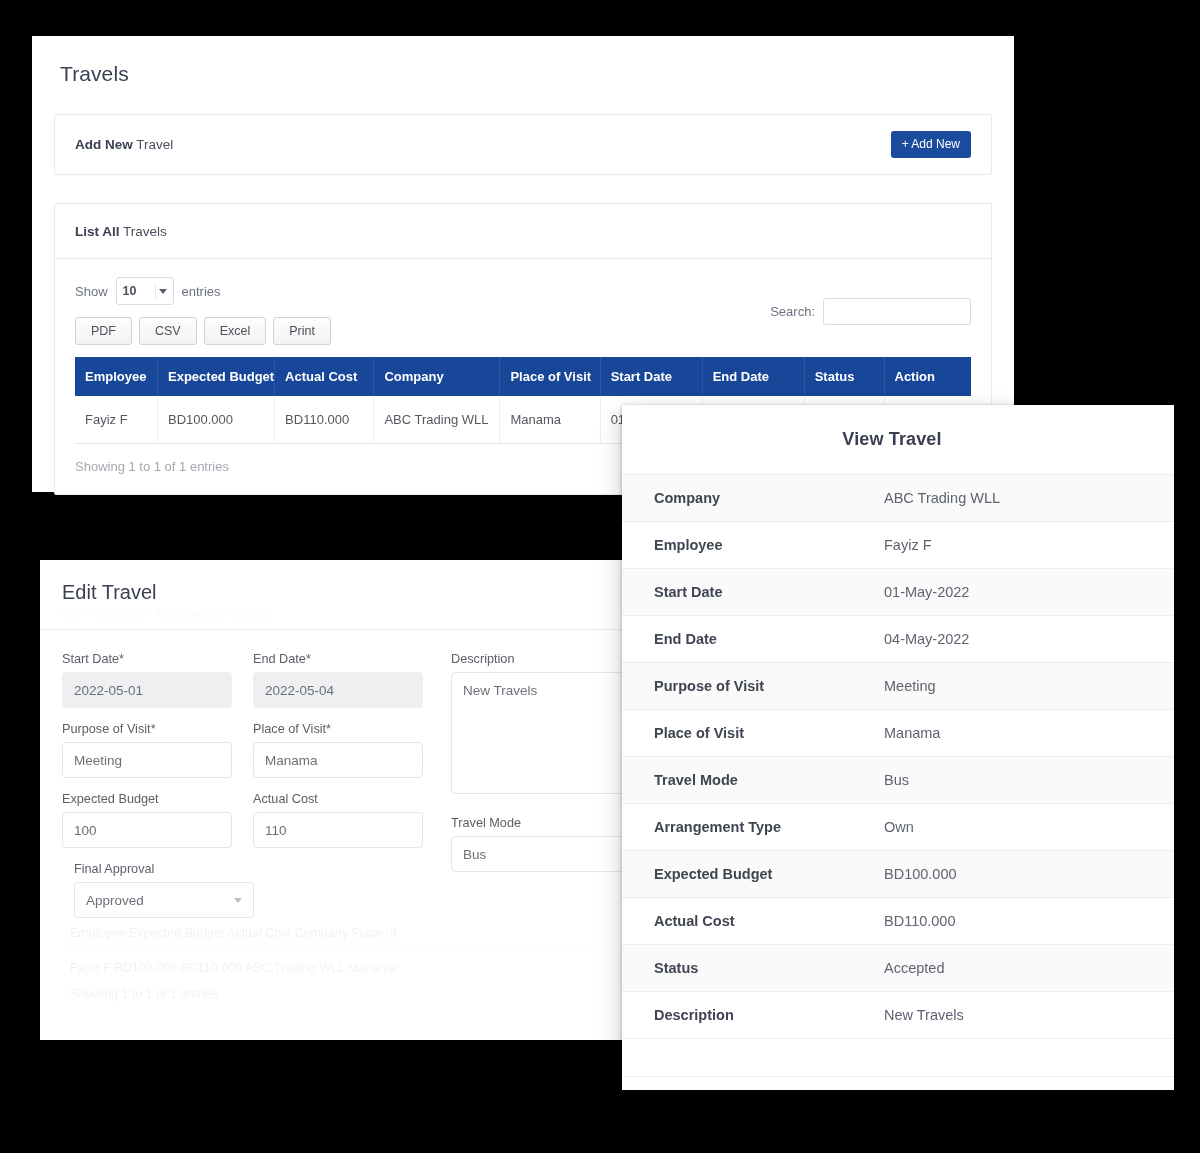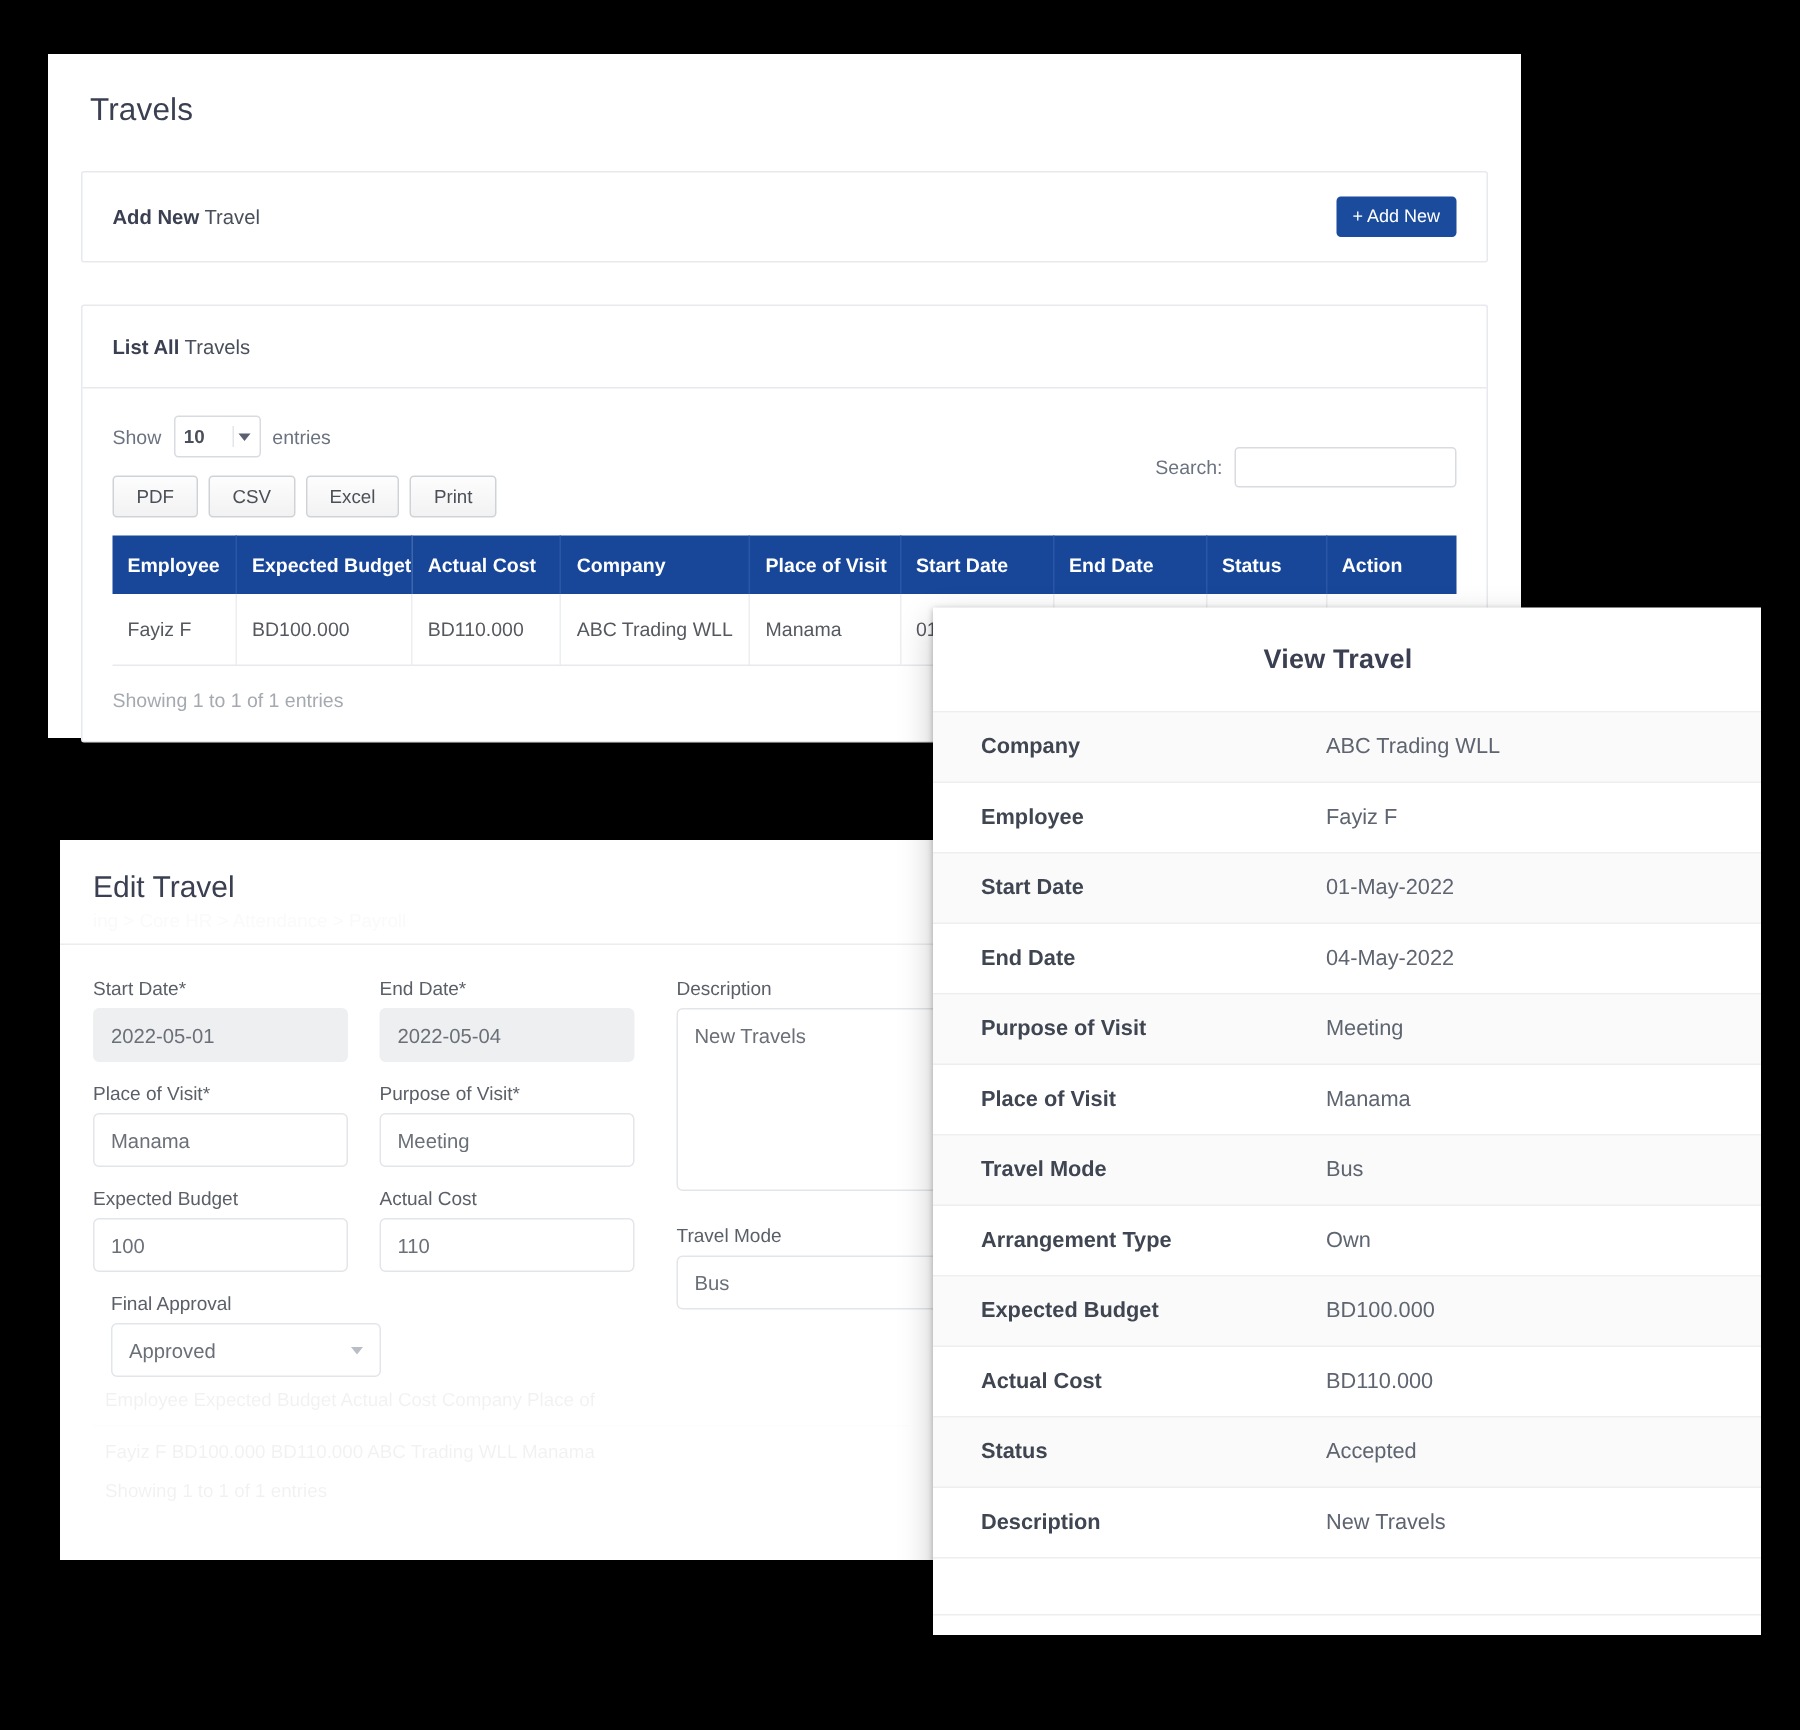--- a/index.html
+++ b/index.html
@@ -484,26 +484,26 @@
           <input class="fld-input readonly" type="text" readonly="" value="2022-05-01" style="">
         </div>
         <div class="fld">
           <label class="fld-label">End Date*</label>
           <input class="fld-input readonly" type="text" readonly="" value="2022-05-04" style="">
         </div>
       </div>
 
       <div class="form-row" style="margin-top:14px">
         <div class="fld">
+          <label class="fld-label">Purpose of Visit*</label>
+          <input class="fld-input" type="text" value="Meeting" style="">
+        </div>
+        <div class="fld">
           <label class="fld-label">Place of Visit*</label>
           <input class="fld-input" type="text" value="Manama" style="">
-        </div>
-        <div class="fld">
-          <label class="fld-label">Purpose of Visit*</label>
-          <input class="fld-input" type="text" value="Meeting" style="">
         </div>
       </div>
 
       <div class="form-row" style="margin-top:14px">
         <div class="fld">
           <label class="fld-label">Expected Budget</label>
           <input class="fld-input" type="text" value="100" style="">
         </div>
         <div class="fld">
           <label class="fld-label">Actual Cost</label>

